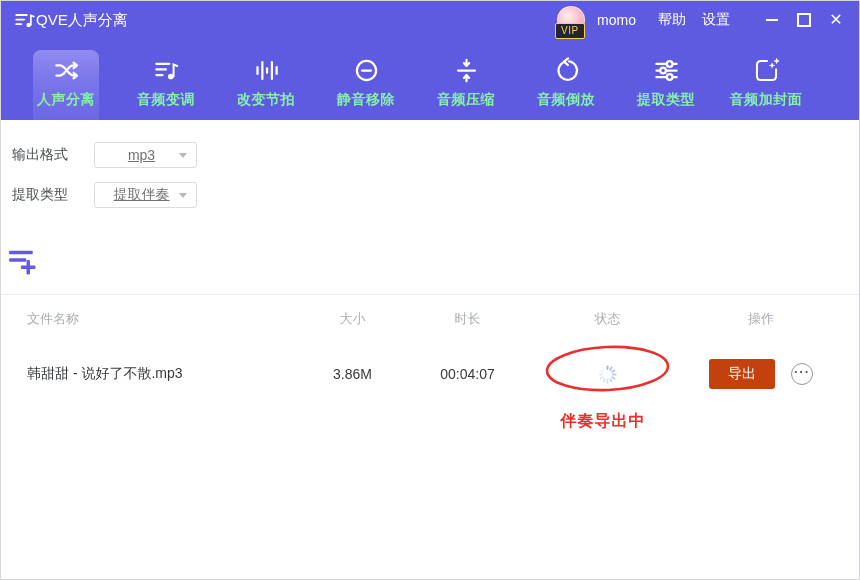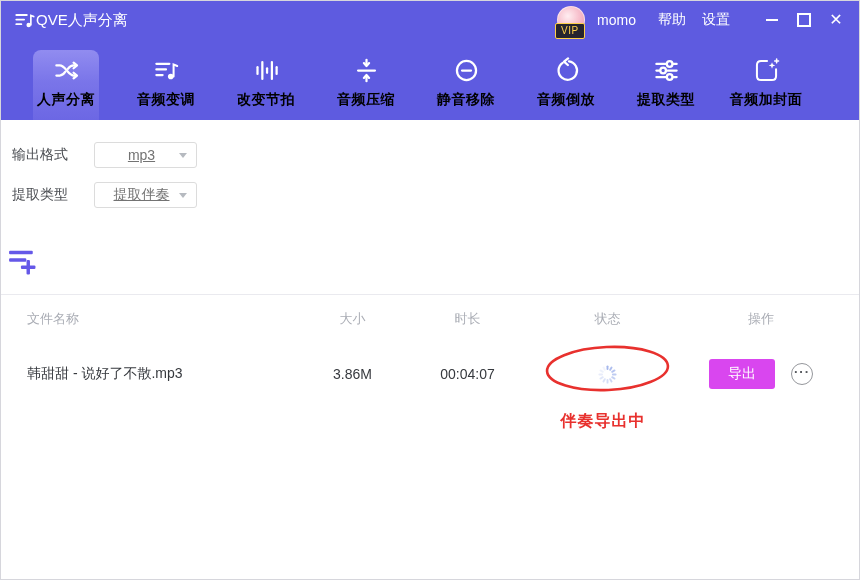--- a/index.html
+++ b/index.html
@@ -27,21 +27,21 @@
   .win-controls { display:flex; align-items:center; gap:16px; }
   .wc { width:16px; height:16px; display:flex; align-items:center; justify-content:center; cursor:pointer; color:#fff; }
   .wc-min::before { content:""; width:12px; border-top:2px solid #fff; }
   .wc-max::before { content:""; width:10px; height:10px; border:2px solid #fff; }
   .wc-close { font-size:16px; font-weight:bold; line-height:1; }
   .wc-close::before { content:"\2715"; }
 
   
   .nav { height:80px; background:#5e5be0; display:flex; padding-left:16px; }
   .tab { position:relative; width:100px; height:70px; margin-top:10px; display:flex; flex-direction:column;
-         align-items:center; padding-top:7px; color:#000000; cursor:pointer; }
+         align-items:center; padding-top:7px; color:#86efac; cursor:pointer; }
   .tab.active::before { content:""; position:absolute; left:17px; right:17px; top:0; bottom:0;
          background:linear-gradient(180deg,#918cf0 0%,#7a75e9 45%,#6c67e4 100%);
          border-radius:8px 8px 0 0; }
   .tab-icon { position:relative; width:27px; height:27px; margin-bottom:7px; }
   .tab-icon svg { display:block; width:100%; height:100%; }
   .tab-label { position:relative; font-size:14px; font-weight:bold; letter-spacing:.5px; white-space:nowrap; }
 
   
   .form { padding:22px 0 0 12px; }
   .form-row { display:flex; align-items:center; height:26px; margin-bottom:14px; }
@@ -57,21 +57,21 @@
   
   .file-table { position:relative; margin-top:14px; border-top:1px solid #eaeaef; }
   .thead, .trow { display:grid; grid-template-columns:295px 115px 115px 165px 170px; align-items:center; }
   .thead { height:48px; color:#a9acb4; font-size:13px; }
   .trow { height:62px; font-size:14px; color:#36393e; }
   .c-left { padding-left:27px; text-align:left; }
   .c-mid { text-align:center; }
   .c-action-h { text-align:center; padding-right:28px; }
   .td-status { display:flex; justify-content:center; align-items:center; }
   .td-action { display:flex; justify-content:center; align-items:center; gap:16px; padding-right:28px; }
-  .export-btn { width:66px; height:30px; background:#d946ef; border:none; border-radius:3px;
+  .export-btn { width:66px; height:30px; background:#c2410c; border:none; border-radius:3px;
                 color:#fff; font-size:14px; cursor:pointer; font-family:inherit; }
   .more-btn { width:22px; height:22px; border:1px solid #95979c; border-radius:50%; background:#fff;
               color:#55585d; display:flex; align-items:center; justify-content:center; cursor:pointer; padding:0; }
   .more-btn::before { content:"\00b7\00b7\00b7"; font-size:13px; font-weight:bold; letter-spacing:1px; line-height:0; margin-top:-4px; }
 
   .spinner { width:19px; height:19px; animation:spin 1s steps(12) infinite; }
   @keyframes spin { to { transform:rotate(360deg); } }
 
   .annotation-ellipse { position:absolute; left:544px; top:49px; width:127px; height:49px; pointer-events:none; }
   .annotation-text { position:absolute; left:518px; top:116px; width:170px; text-align:center;
@@ -147,39 +147,39 @@
             <path d="M12.5 10v4"></path>
             <path d="M16.8 4.5v15"></path>
             <path d="M21 9v6"></path>
         </svg>
       </span>
       <span class="tab-label">改变节拍</span>
     </div>
 
     <div class="tab">
       <span class="tab-icon">
+        <svg viewBox="0 0 24 24" fill="none" stroke="#fff" stroke-width="2" stroke-linecap="round">
+          <circle cx="12" cy="12" r="8.5"></circle>
+            <path d="M8 12h8"></path>
+        </svg>
+      </span>
+      <span class="tab-label">静音移除</span>
+    </div>
+
+    <div class="tab">
+      <span class="tab-icon">
         <svg viewBox="0 0 24 24" fill="none" stroke="#fff" stroke-width="2" stroke-linecap="round" stroke-linejoin="round">
           <path d="M4.5 12h15"></path>
           <path d="M12 2.5v3"></path>
             <path d="M9.7 5.4L12 8l2.3-2.6"></path>
           <path d="M12 21.5v-3"></path>
             <path d="M9.7 18.6L12 16l2.3 2.6"></path>
         </svg>
       </span>
       <span class="tab-label">音频压缩</span>
-    </div>
-
-    <div class="tab">
-      <span class="tab-icon">
-        <svg viewBox="0 0 24 24" fill="none" stroke="#fff" stroke-width="2" stroke-linecap="round">
-          <circle cx="12" cy="12" r="8.5"></circle>
-            <path d="M8 12h8"></path>
-        </svg>
-      </span>
-      <span class="tab-label">静音移除</span>
     </div>
 
     <div class="tab">
       <span class="tab-icon">
         <svg viewBox="0 0 24 24" fill="none" stroke="#fff" stroke-width="2" stroke-linecap="round" stroke-linejoin="round">
           <path d="M8.6 5.2a8.2 8.2 0 1 0 5.6-1.3"></path>
           <path d="M13.4 1.2l-3.6 2.9 3.4 3"></path>
         </svg>
       </span>
       <span class="tab-label">音频倒放</span>

